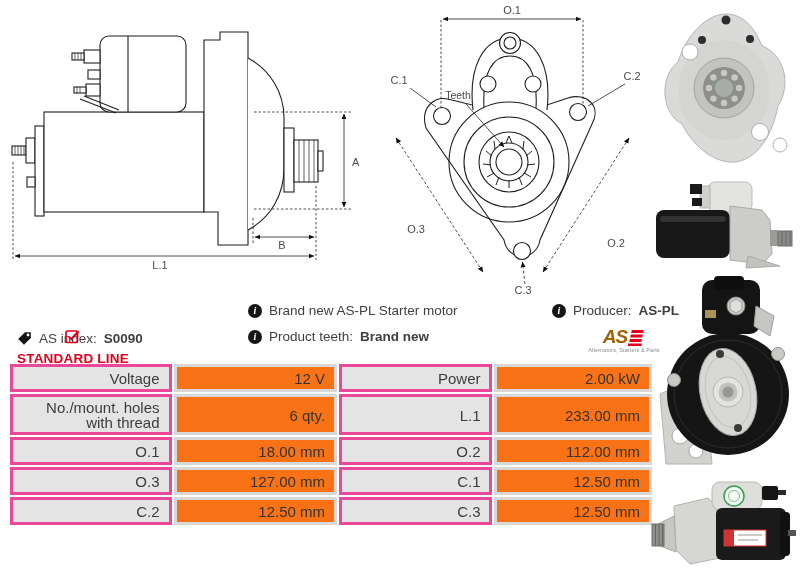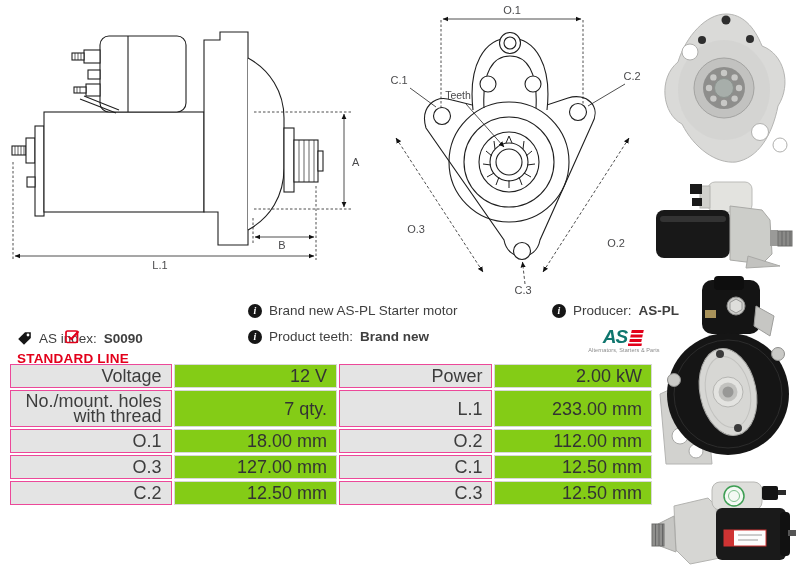--- a/index.html
+++ b/index.html
@@ -16,29 +16,29 @@
   .info-item{position:absolute;display:flex;align-items:center;gap:7px;font-size:13.5px;white-space:nowrap;}
   .info-item .bold{font-weight:bold;text-align:right;}
   .std-line{color:#e2001a;font-weight:bold;letter-spacing:.2px;}
   .ico{display:inline-flex;width:15px;height:15px;align-items:center;justify-content:center;flex:0 0 auto;}
   .info-icon{width:14px;height:14px;border-radius:50%;background:#161616;color:#fff;
              font-family:"Liberation Serif",serif;font-weight:bold;font-size:10px;font-style:italic;
              display:inline-flex;align-items:center;justify-content:center;}
   
   .as-logo{position:absolute;left:588px;top:326px;width:72px;text-align:center;}
   .as-logo-row{display:flex;align-items:flex-end;justify-content:center;gap:1px;height:20px;}
-  .as-logo-text{color:#0f766e;font-style:italic;font-weight:bold;font-size:19px;line-height:18px;letter-spacing:-1px;}
+  .as-logo-text{color:#a16207;font-style:italic;font-weight:bold;font-size:19px;line-height:18px;letter-spacing:-1px;}
   .as-logo-tagline{font-size:5.5px;color:#8a8a8a;margin-top:1px;letter-spacing:.1px;}
 
   
   .spec{position:absolute;left:8px;top:362px;border-collapse:separate;border-spacing:2px;width:646px;}
-  .spec td{font-size:18px;line-height:15px;padding:3px 9px 2px 9px;height:17px;
-           text-align:right;vertical-align:middle;border:1px solid #ec4899;}
+  .spec td{font-size:15px;line-height:15px;padding:3px 9px 2px 9px;height:17px;
+           text-align:right;vertical-align:middle;border:3px solid #ec4899;}
   .spec td.lab{background:#e4e4e4;color:#3d3d3d;}
-  .spec td.val{background:#84cc16;border-color:#d8d8d8;color:#333;}
+  .spec td.val{background:#f97316;border-color:#d8d8d8;color:#333;}
 
   
   .photo-strip{position:absolute;right:0;top:0;width:150px;height:572px;}
   .photo{position:absolute;left:0;width:150px;}
   .photo-1{top:6px;height:166px;}
   .photo-2{top:176px;height:94px;}
   .photo-3{top:276px;height:194px;}
   .photo-4{top:472px;height:98px;}
 </style>
 </head>
@@ -226,21 +226,21 @@
       </colgroup>
     <tbody>
       <tr>
         <td class="lab">Voltage</td>
         <td class="val">12 V</td>
         <td class="lab">Power</td>
         <td class="val">2.00 kW</td>
       </tr>
       <tr>
         <td class="lab" style="white-space:normal;">No./mount. holes with thread</td>
-        <td class="val">7 qty.</td>
+        <td class="val">6 qty.</td>
         <td class="lab">L.1</td>
         <td class="val">233.00 mm</td>
       </tr>
       <tr>
         <td class="lab">O.1</td>
         <td class="val">18.00 mm</td>
         <td class="lab">O.2</td>
         <td class="val">112.00 mm</td>
       </tr>
       <tr>

